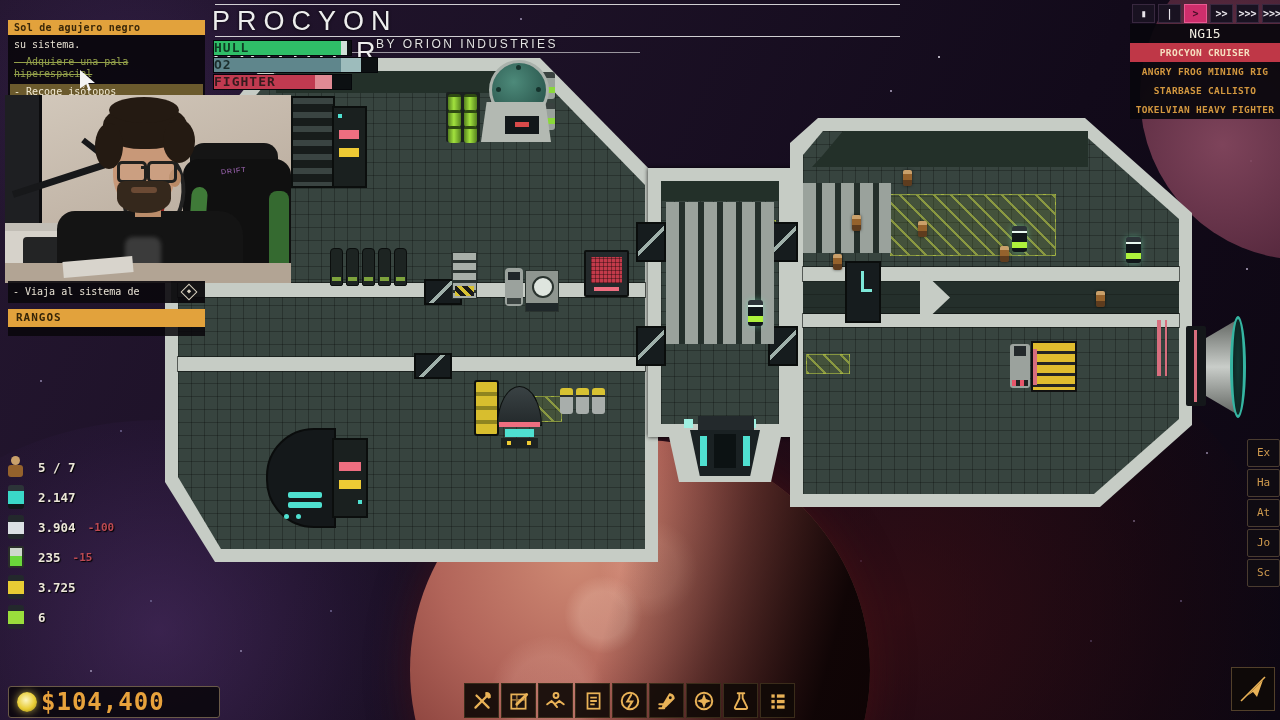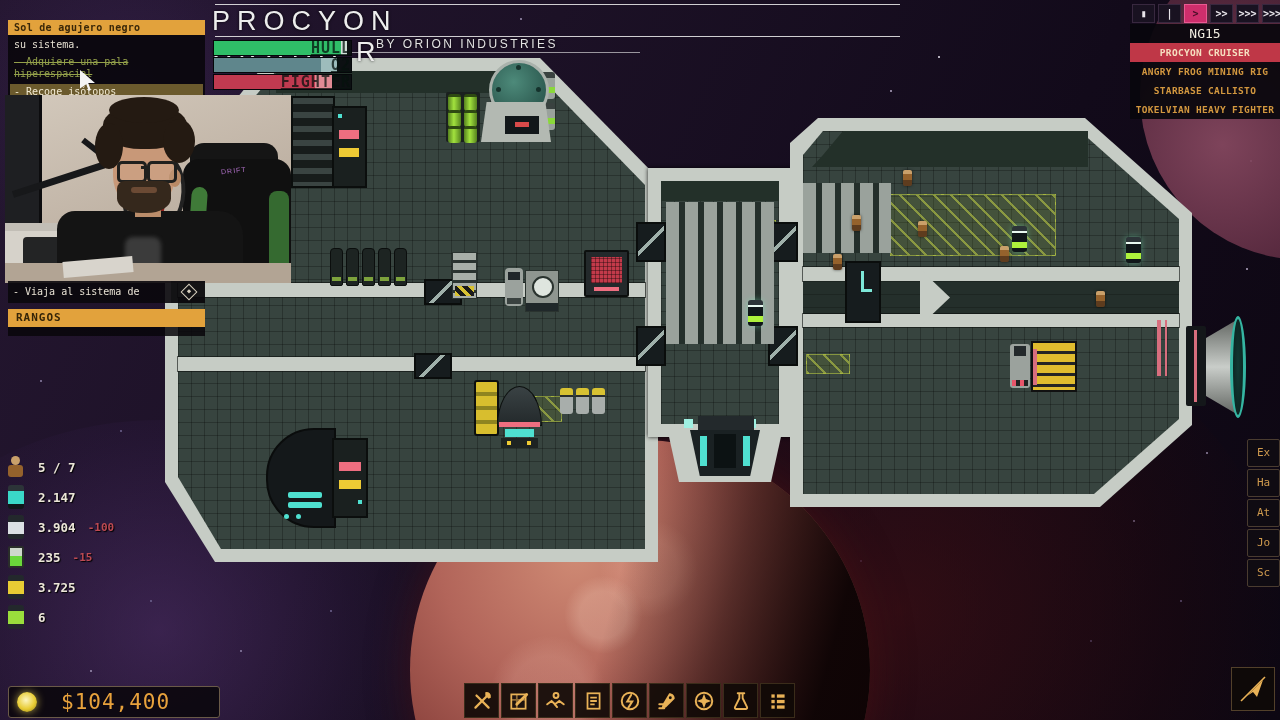--- a/index.html
+++ b/index.html
@@ -65,43 +65,43 @@
   .obj-done{color:#93a04a;text-decoration:line-through;margin-top:4px;}
   .obj-active{background:#6b5a2d;color:#f2ead2;margin:3px -4px 0 -4px;padding:2px 4px;}
   .obj-pending{margin-top:3px;}
   .title-line{height:1px;background:rgba(240,240,240,.85);z-index:20;}
   .ship-title{left:212px;top:6px;width:300px;color:#ededed;font-family:"Liberation Sans",sans-serif;
     font-size:27px;letter-spacing:7px;z-index:20;text-shadow:0 0 3px rgba(0,0,0,.8);}
   .ship-sub{left:376px;top:37px;color:#e2e2e2;font-family:"Liberation Sans",sans-serif;
     font-size:12px;letter-spacing:2.5px;z-index:20;text-shadow:0 0 3px rgba(0,0,0,.8);}
   .bar{left:213px;width:137px;height:14px;background:#0c1012;border:1px solid #05070a;z-index:20;}
   .bar .fill,.bar .tail{position:absolute;top:0;height:100%;}
-  .bar .lbl{position:absolute;inset:0;text-align:right;font-size:15px;font-weight:bold;
-    color:rgba(5,18,14,.75);line-height:14px;letter-spacing:1px;text-decoration:underline;}
+  .bar .lbl{position:absolute;inset:0;text-align:left;font-size:13px;font-weight:bold;
+    color:rgba(5,18,14,.75);line-height:14px;letter-spacing:1px;}
   .speed{left:1132px;top:4px;z-index:30;display:flex;gap:3px;}
   .speed div{width:21px;height:17px;background:#191221;border:1px solid #38283f;color:#e8e4ea;
     font-size:10px;font-weight:bold;text-align:center;line-height:17px;}
   .speed div.active{background:#ce2e6c;border-color:#e85a92;color:#4a0e28;}
   .fleet{left:1130px;top:24px;width:150px;z-index:30;}
   .fleet-h{background:rgba(8,6,12,.92);color:#f0ece0;font-size:13px;text-align:center;padding:2px 0;}
   .fleet-i{background:rgba(8,6,12,.92);color:#d2973f;font-size:9.5px;font-weight:bold;text-align:center;
     padding:4px 0;letter-spacing:.3px;}
   .fleet-i.sel{background:#bf3747;color:#f6dfc0;}
   .tracker{left:8px;top:281px;width:158px;height:22px;background:rgba(10,8,12,.9);color:#e8e2d4;
     font-size:10px;line-height:22px;padding-left:5px;z-index:45;}
   .tracker-ico{left:171px;top:281px;width:34px;height:22px;background:rgba(10,8,12,.95);z-index:45;}
   .rangos{left:8px;top:309px;width:197px;height:18px;background:#e2a23c;color:#352508;font-size:11px;
     font-weight:bold;letter-spacing:1px;line-height:18px;padding-left:8px;z-index:45;box-sizing:border-box;}
   .rangos-tail{left:8px;top:327px;width:197px;height:9px;background:rgba(8,6,10,.85);z-index:45;}
   .res-row{left:8px;height:26px;z-index:30;display:flex;align-items:center;}
   .res-val{color:#ece6d8;font-size:12.5px;font-weight:bold;text-shadow:1px 1px 1px #000;margin-left:14px;}
   .res-delta{color:#bd4a52;font-size:11px;font-weight:bold;margin-left:12px;text-shadow:1px 1px 1px #000;}
   .money{left:8px;top:686px;width:210px;height:30px;background:rgba(12,8,14,.92);border:1px solid #6a5a48;
     border-radius:3px;z-index:30;display:flex;align-items:center;}
-  .money-val{color:#e8a23c;font-size:21px;font-weight:normal;letter-spacing:1px;margin-left:24px;}
+  .money-val{color:#e8a23c;font-size:24px;font-weight:bold;letter-spacing:1px;margin-left:4px;}
   .toolbar{left:464px;top:683px;z-index:30;display:flex;gap:2px;}
   .tool-btn{width:33px;height:33px;background:rgba(16,10,6,.92);border:1px solid #3a2c1a;
     display:flex;align-items:center;justify-content:center;}
   .side-btn{left:1247px;width:31px;height:26px;background:rgba(16,12,18,.82);border:1px solid #4a3c30;
     border-radius:2px;color:#cf9a4e;font-size:11px;text-align:center;line-height:26px;z-index:30;}
   .locate{left:1231px;top:667px;width:42px;height:42px;background:rgba(14,10,8,.9);border:1px solid #52402a;
     z-index:30;display:flex;align-items:center;justify-content:center;}
   
   .webcam{left:5px;top:95px;width:286px;height:188px;overflow:hidden;z-index:40;
     background:linear-gradient(160deg,#d3c9bc,#bfb2a4 60%,#b0a294);}
@@ -284,21 +284,21 @@
   <div class="a ship-title">PROCYON CRUISER</div>
   <div class="a title-line" style="left:215px;top:36px;width:685px;"></div>
   <div class="a ship-sub">BY ORION INDUSTRIES</div>
   <div class="a title-line" style="left:330px;top:52px;width:310px;background:rgba(240,240,240,.6);"></div>
 
   <div class="a bar" style="top:40px;">
     <span class="fill" style="left: 0px; width: 93%; background: rgb(47, 190, 104);"></span>
       <span class="tail" style="left: 93%; width: 4%; background: rgb(207, 224, 214);"></span>
     <span class="lbl">HULL</span>
   </div>
-  <div class="a bar" style="top:57px;">
+  <div class="a bar" style="top:57px;padding-left:26px;">
     <span class="fill" style="left: 0px; width: 78%; background: rgb(95, 134, 140);"></span>
       <span class="tail" style="left: 78%; width: 12%; background: rgb(157, 188, 188);"></span>
     <span class="lbl">O2</span>
   </div>
   <div class="a bar" style="top:74px;">
     <span class="fill" style="left: 0px; width: 74%; background: rgb(193, 58, 80);"></span>
       <span class="tail" style="left: 74%; width: 12%; background: rgb(224, 138, 148);"></span>
     <span class="lbl">FIGHTER</span>
   </div>
 

